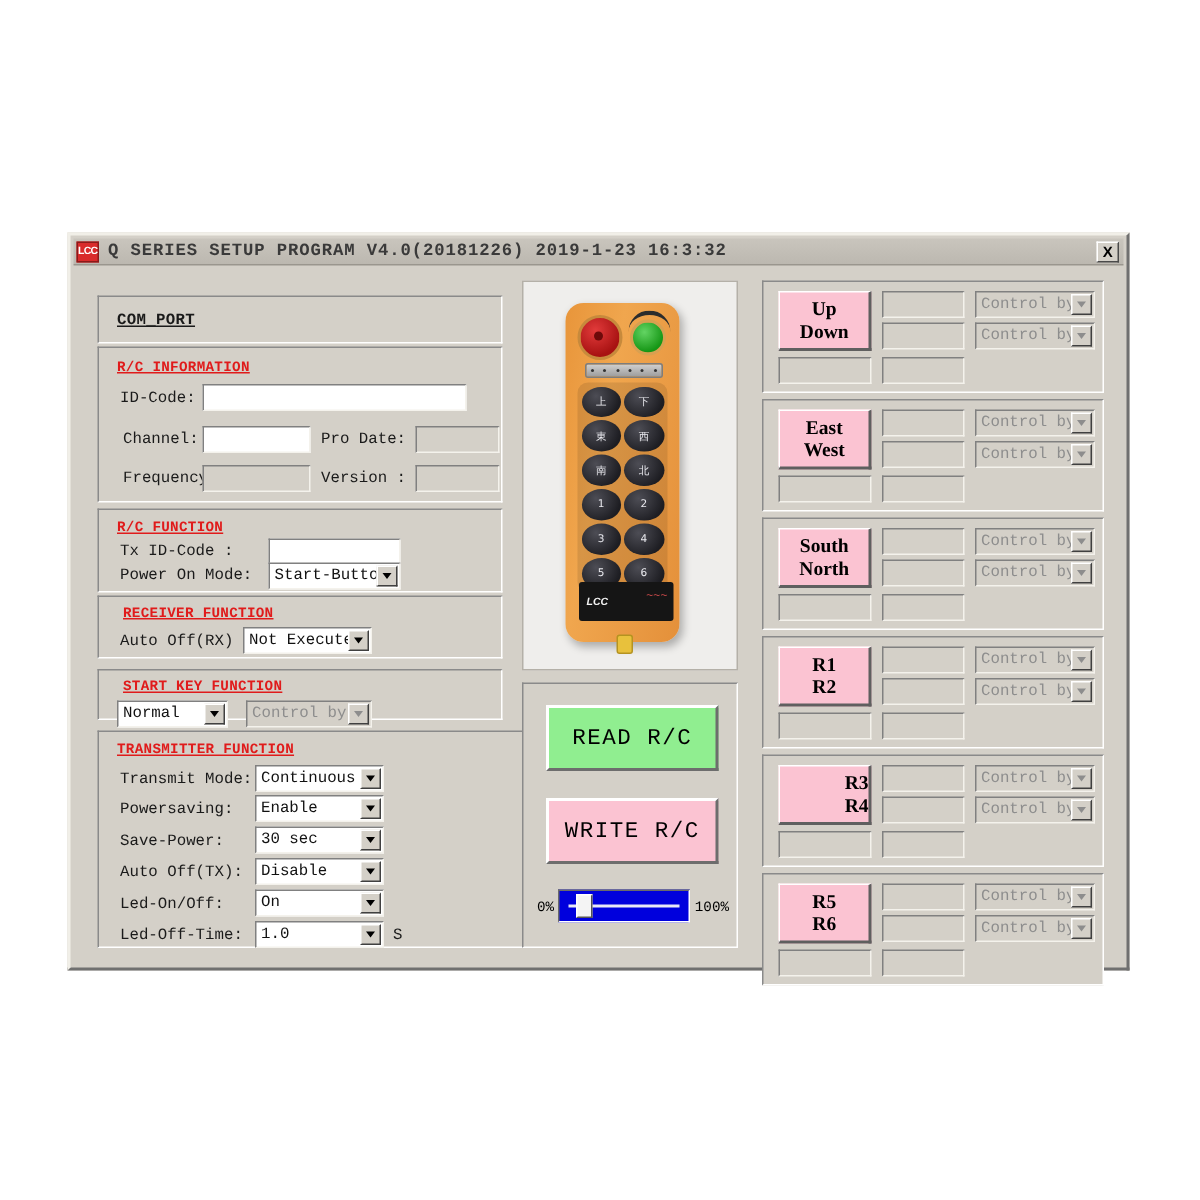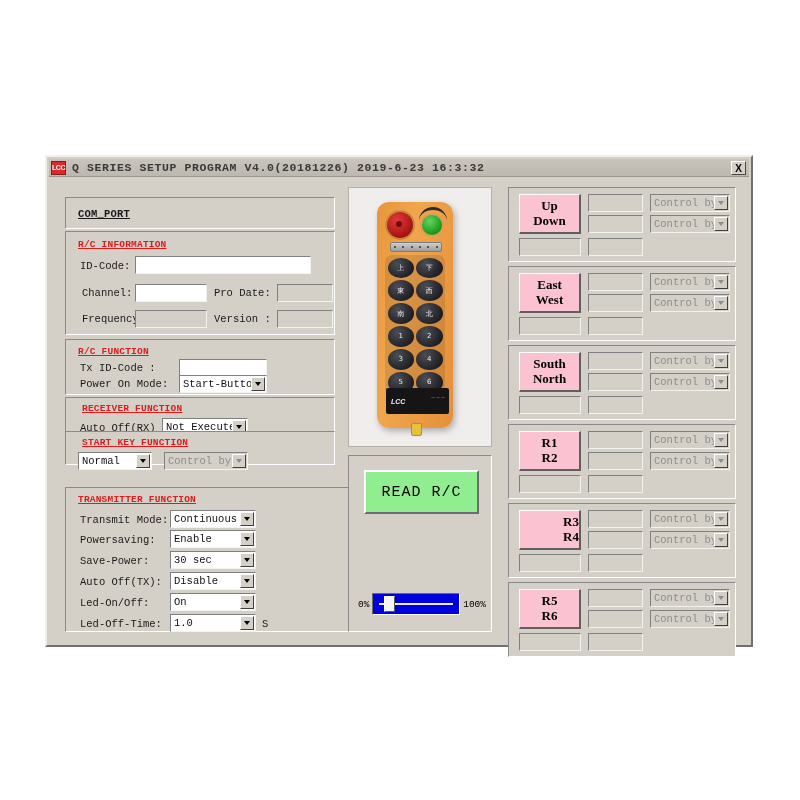--- a/index.html
+++ b/index.html
@@ -304,21 +304,21 @@
     font-family: "Liberation Serif", serif;
   }
 </style>
 </head>
 <body>
 
 <div id="app-window">
 
   <div id="title-bar">
     <div class="title-logo">LCC</div>
-    <div class="title-text">Q SERIES SETUP PROGRAM  V4.0(20181226)  2019-6-23 16:3:32</div>
+    <div class="title-text">Q SERIES SETUP PROGRAM  V4.0(20181226)  2019-1-23 16:3:32</div>
     <div id="close-button">X</div>
   </div>
 
   <div class="group" style="left:18px; top:40px; width:270px; height:32px;">
     <div class="lbl grp-title" style="left:12px; top:10px;">COM_PORT</div>
     <div class="combo" style="left:100px; top:6px; width:152px; height:19px;margin-top:40px;">
       <span class="ctext">COM3</span>
       <span class="carrow">
           <i></i>
         </span>
@@ -359,21 +359,21 @@
     <div class="grp-title" style="left:16px; top:5px;">RECEIVER FUNCTION</div>
     <div class="lbl" style="left:14px; top:24px;">Auto Off(RX)</div>
     <div class="combo" style="left:96px; top:20px; width:86px; height:18px;">
       <span class="ctext">Not Execute</span>
       <span class="carrow">
           <i></i>
         </span>
     </div>
   </div>
 
-  <div class="group" style="left:18px; top:274px; width:270px; height:34px;">
+  <div class="group" style="left:18px; top:289px; width:270px; height:34px;">
     <div class="grp-title" style="left:16px; top:5px;">START KEY FUNCTION</div>
     <div class="combo" style="left:12px; top:20px; width:74px; height:18px;">
       <span class="ctext">Normal</span>
       <span class="carrow">
           <i></i>
         </span>
     </div>
     <div class="combo disabled" style="left:98px; top:20px; width:84px; height:18px;">
       <span class="ctext">Control by EM</span>
       <span class="carrow">
@@ -465,20 +465,21 @@
       <div class="namplate">
         <b>LCC</b>
         <i>~~~</i>
       </div>
       <div class="cordplug"></div>
     </div>
   </div>
 
   <div class="group" style="left:301px; top:298px; width:144px; height:177px;">
     <div class="bigbtn" id="read-btn" style="left:15px; top:14px; width:115px; height:44px;">READ R/C</div>
+    <div class="bigbtn" id="write-btn" style="left:15px; top:76px; width:115px; height:44px;">WRITE R/C</div>
 
     <div id="slider-wrap" style="left:9px; top:136px; width:128px; height:24px;">
       <span class="pct">0%</span>
       <div id="slider-track">
         <div id="slider-line"></div>
         <div id="slider-thumb" style="left: 11.04px;"></div>
       </div>
       <span class="pct">100%</span>
     </div>
   </div>

